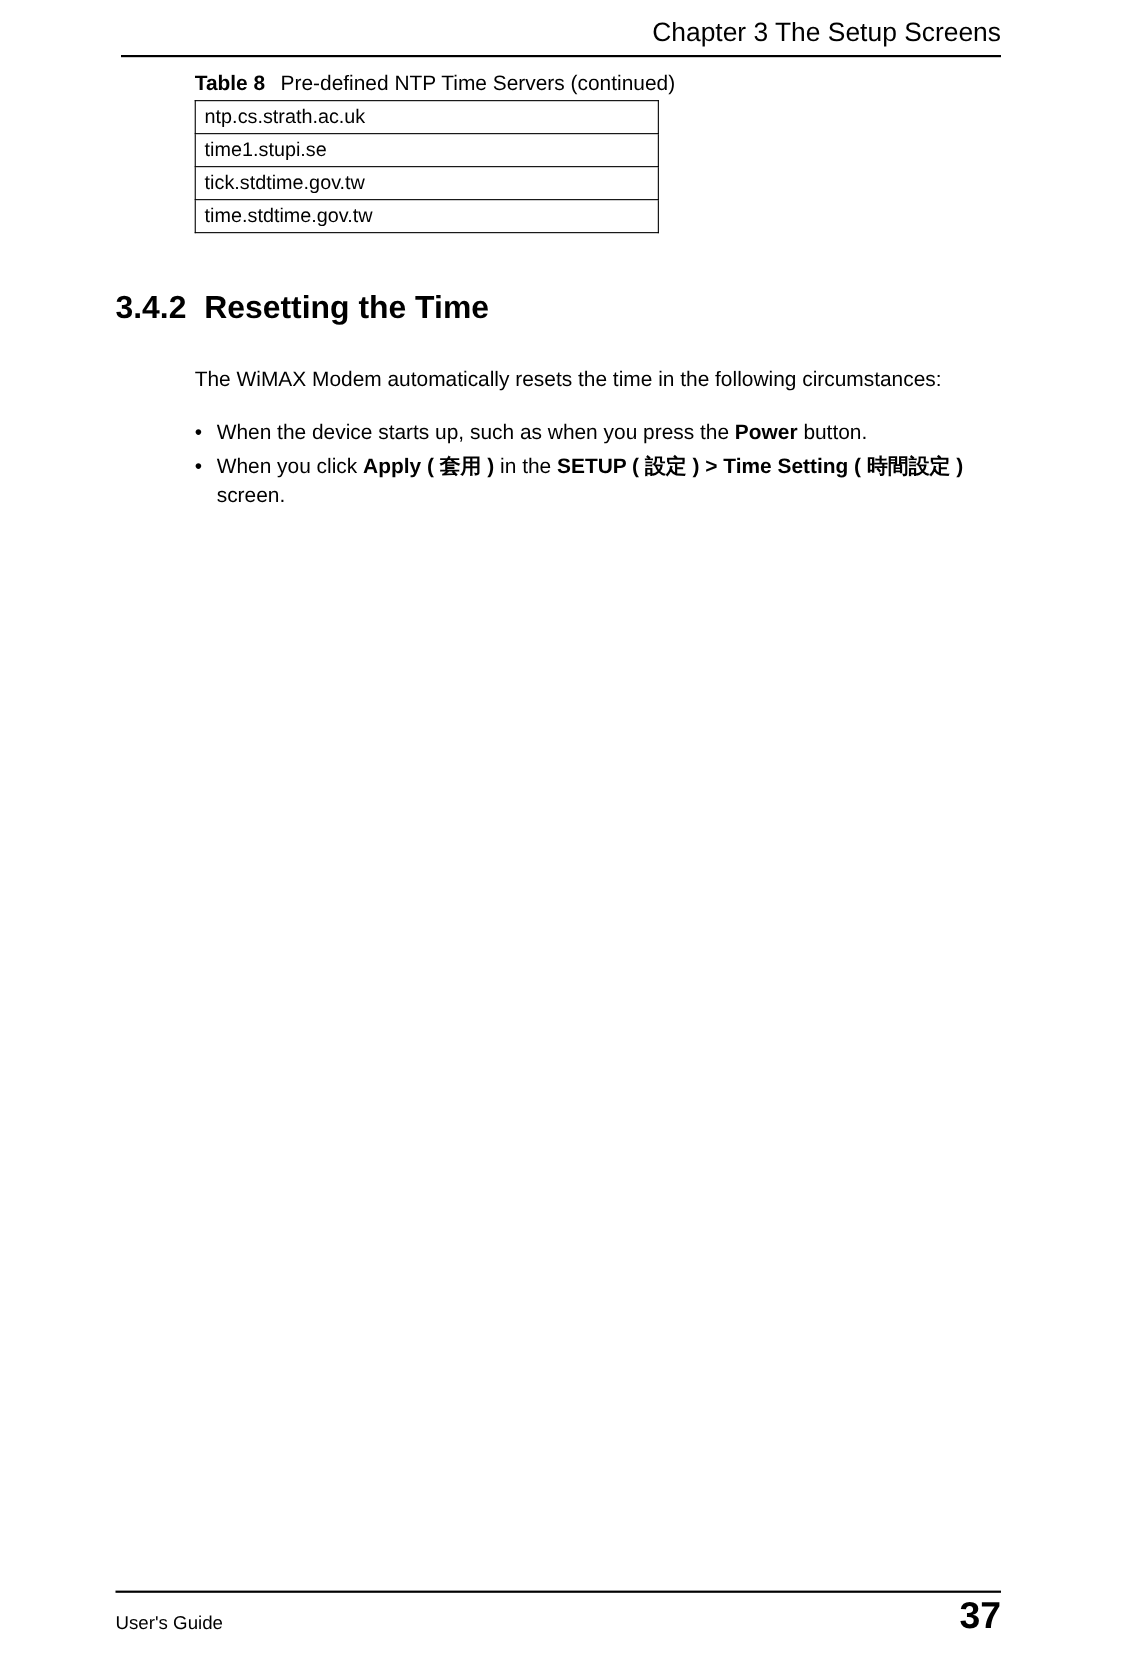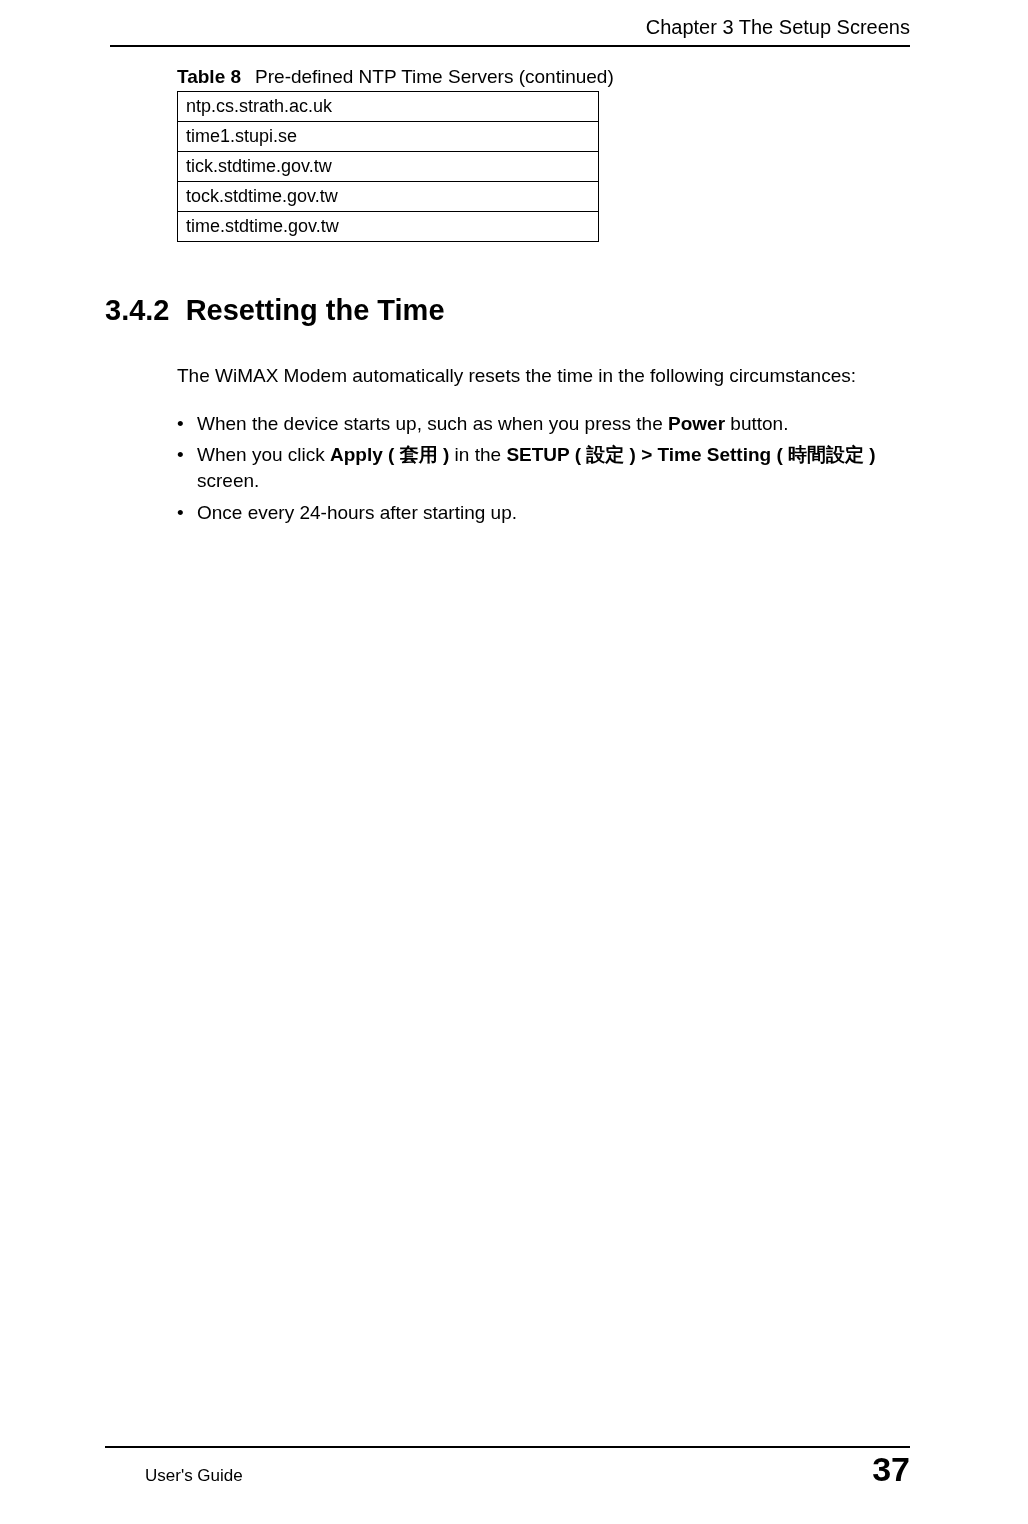--- a/index.html
+++ b/index.html
@@ -18,21 +18,21 @@
       width: 1028px;
       height: 1524px;
       box-sizing: border-box;
     }
     .header {
       position: absolute;
       top: 16px;
       left: 110px;
       right: 118px;
       text-align: right;
-      font-size: 20px;
+      font-size: 24px;
       border-bottom: 2px solid #000;
       padding-bottom: 6px;
     }
     .content {
       position: absolute;
       top: 60px;
       left: 105px;
       right: 118px;
     }
     .table-caption {
@@ -95,21 +95,20 @@
       right: 118px;
       bottom: 38px;
       border-top: 2px solid #000;
       display: flex;
       justify-content: space-between;
       align-items: flex-end;
       padding-top: 4px;
     }
     .footer-left {
       font-size: 17px;
-      margin-left: 40px;
     }
     .footer-right {
       font-family: Arial, Helvetica, sans-serif;
       font-size: 34px;
       font-weight: bold;
       line-height: 1;
     }
   </style>
 </head>
 <body>
@@ -132,46 +131,40 @@
             <tr>
               <td>ntp.cs.strath.ac.uk</td>
             </tr>
         <tr>
               <td>time1.stupi.se</td>
             </tr>
         <tr>
               <td>tick.stdtime.gov.tw</td>
             </tr>
         <tr>
-              <td>tock.stdtime.gov.tw</td>
-            </tr>
-        <tr>
               <td>time.stdtime.gov.tw</td>
             </tr>
       </tbody>
         </table>
     </div>
 
     <h2 class="section">
       <span>3.4.2</span>&nbsp;&nbsp;<span>Resetting the Time</span>
     </h2>
 
     <div class="indent-block">
       <p class="body">The WiMAX Modem automatically resets the time in the following circumstances:</p>
 
       <ul class="bullets">
         <li>
           <span>When the device starts up, such as when you press the </span><b>Power</b><span> button.</span>
         </li>
         <li>
           <span>When you click </span><b>Apply ( 套用 )</b><span> in the </span><b>SETUP  ( 設定 ) &gt; Time Setting ( 時間設定 )</b><span> screen.</span>
         </li>
-        <li>
-          <span>Once every 24-hours after starting up.</span>
-        </li>
       </ul>
     </div>
 
   </div>
 
   <div class="footer">
     <span class="footer-left">User's Guide</span>
     <span class="footer-right">37</span>
   </div>
 

